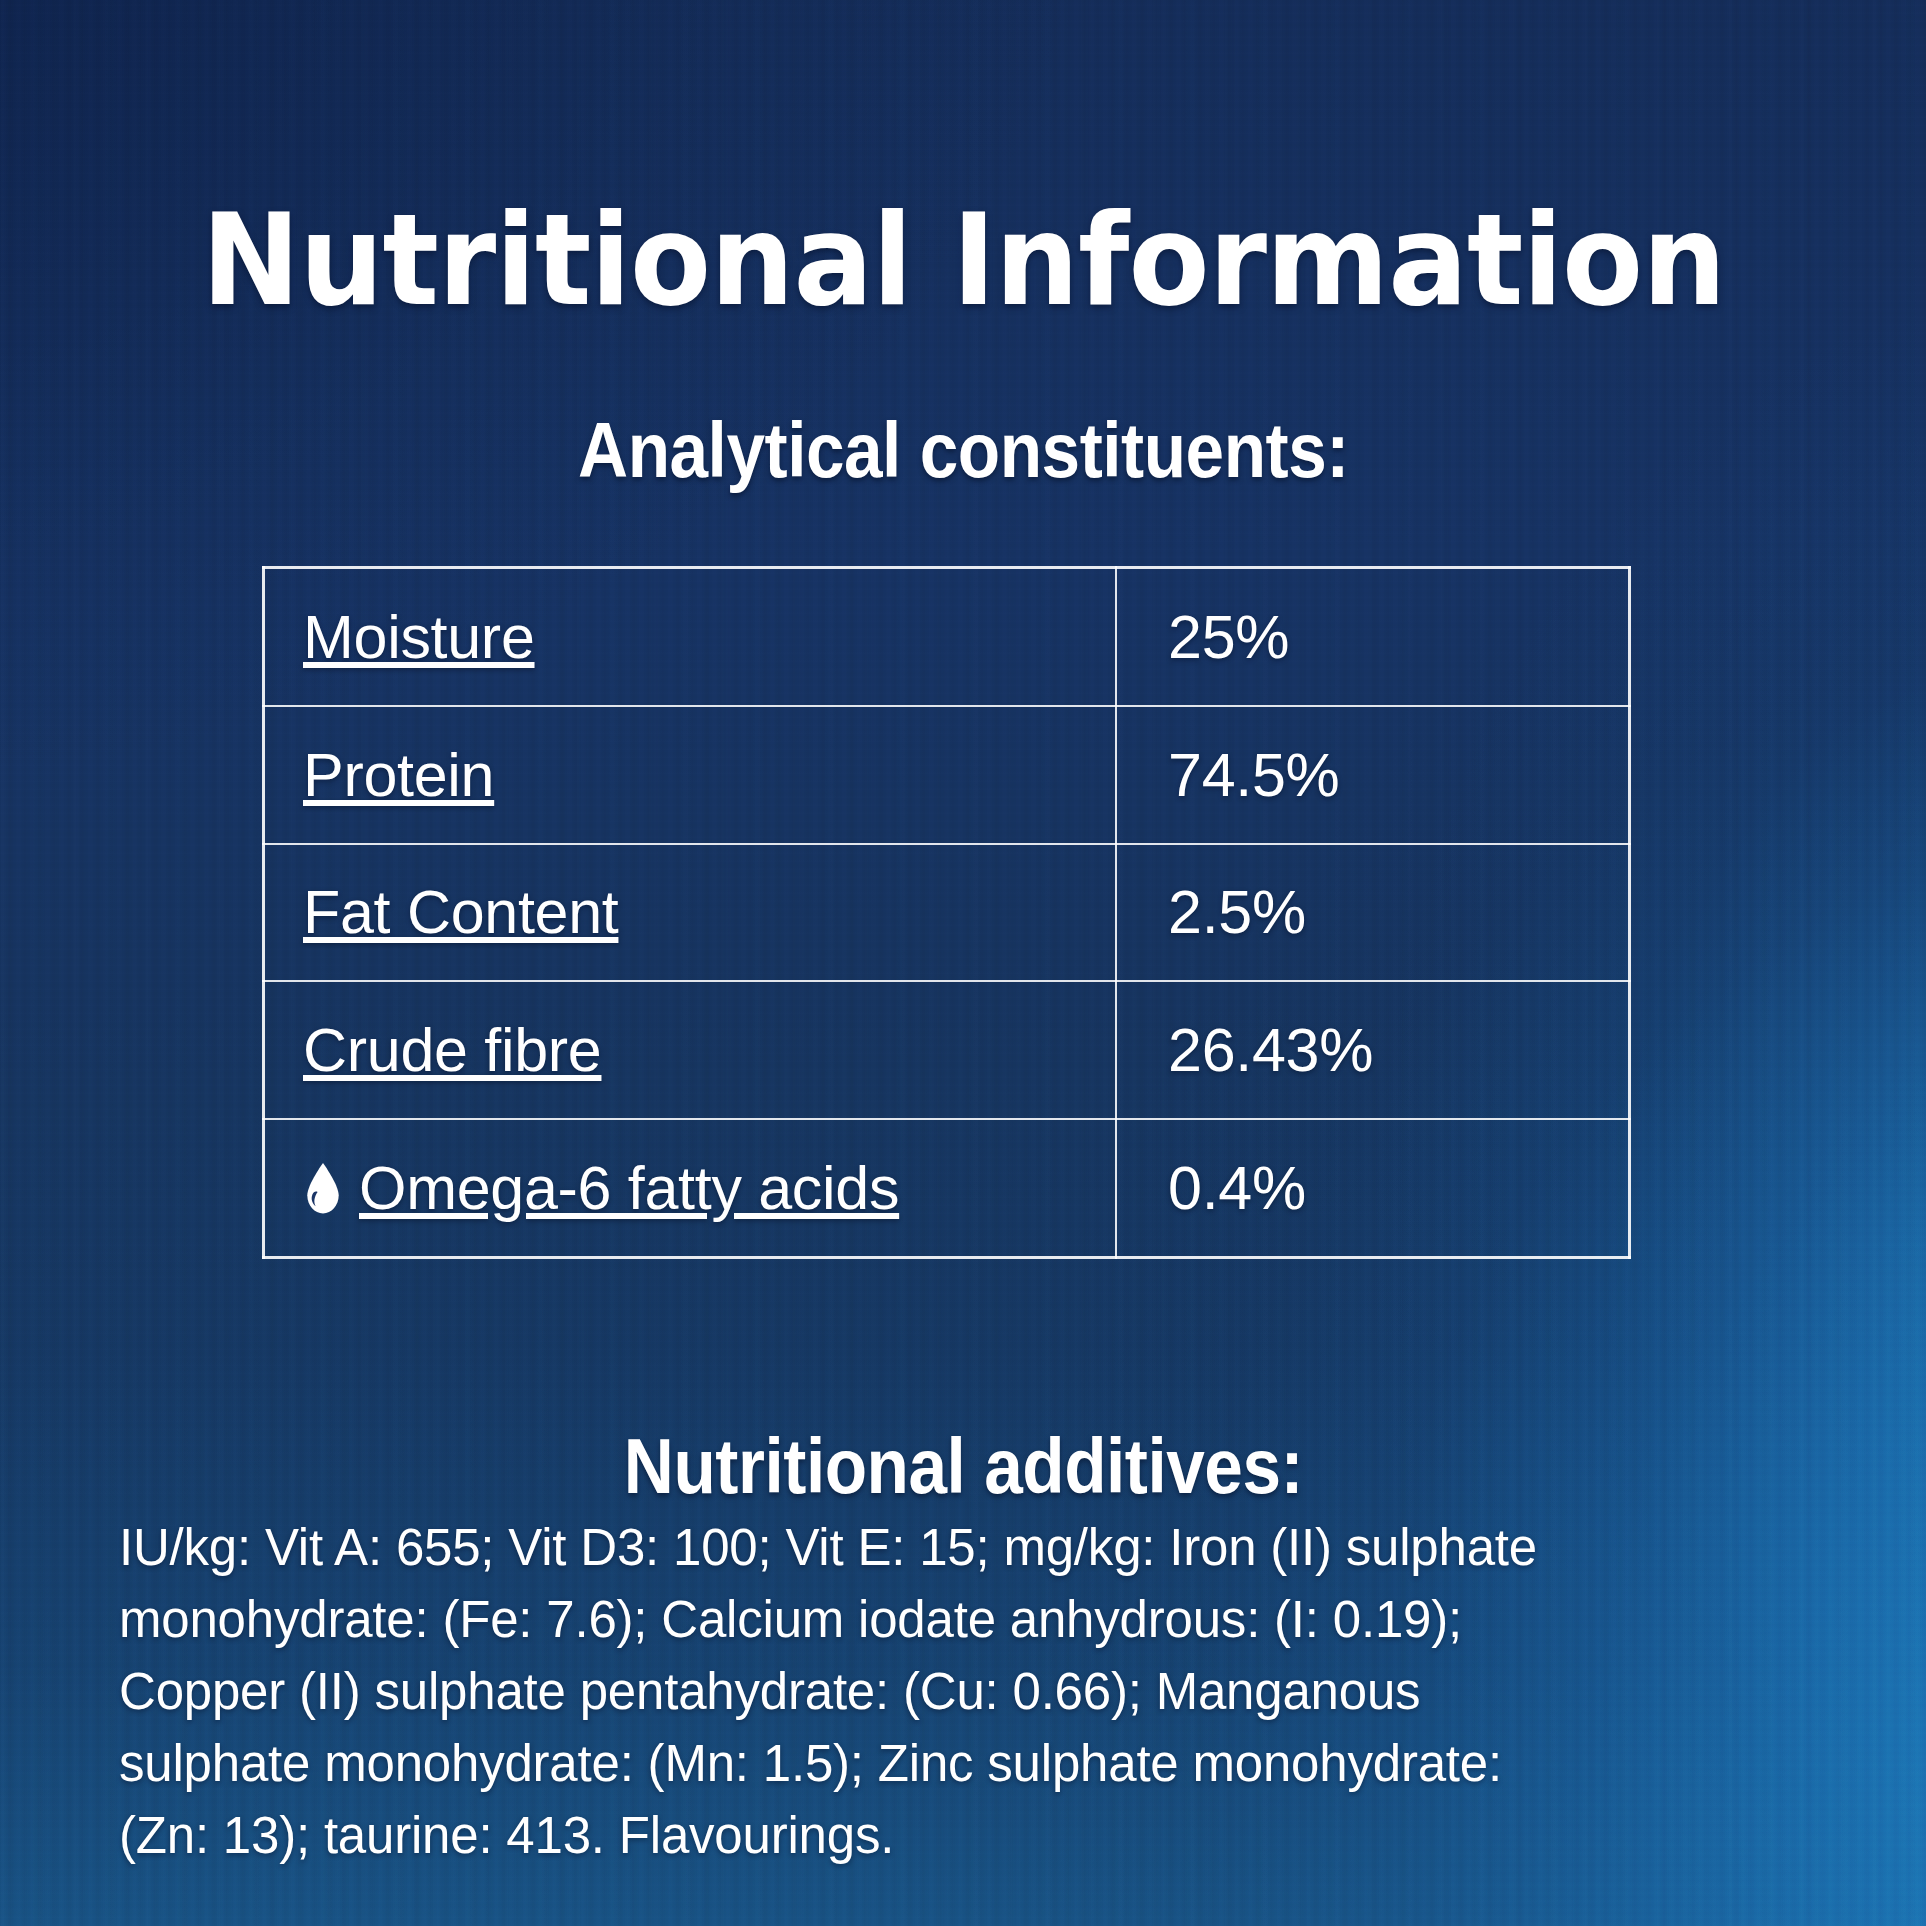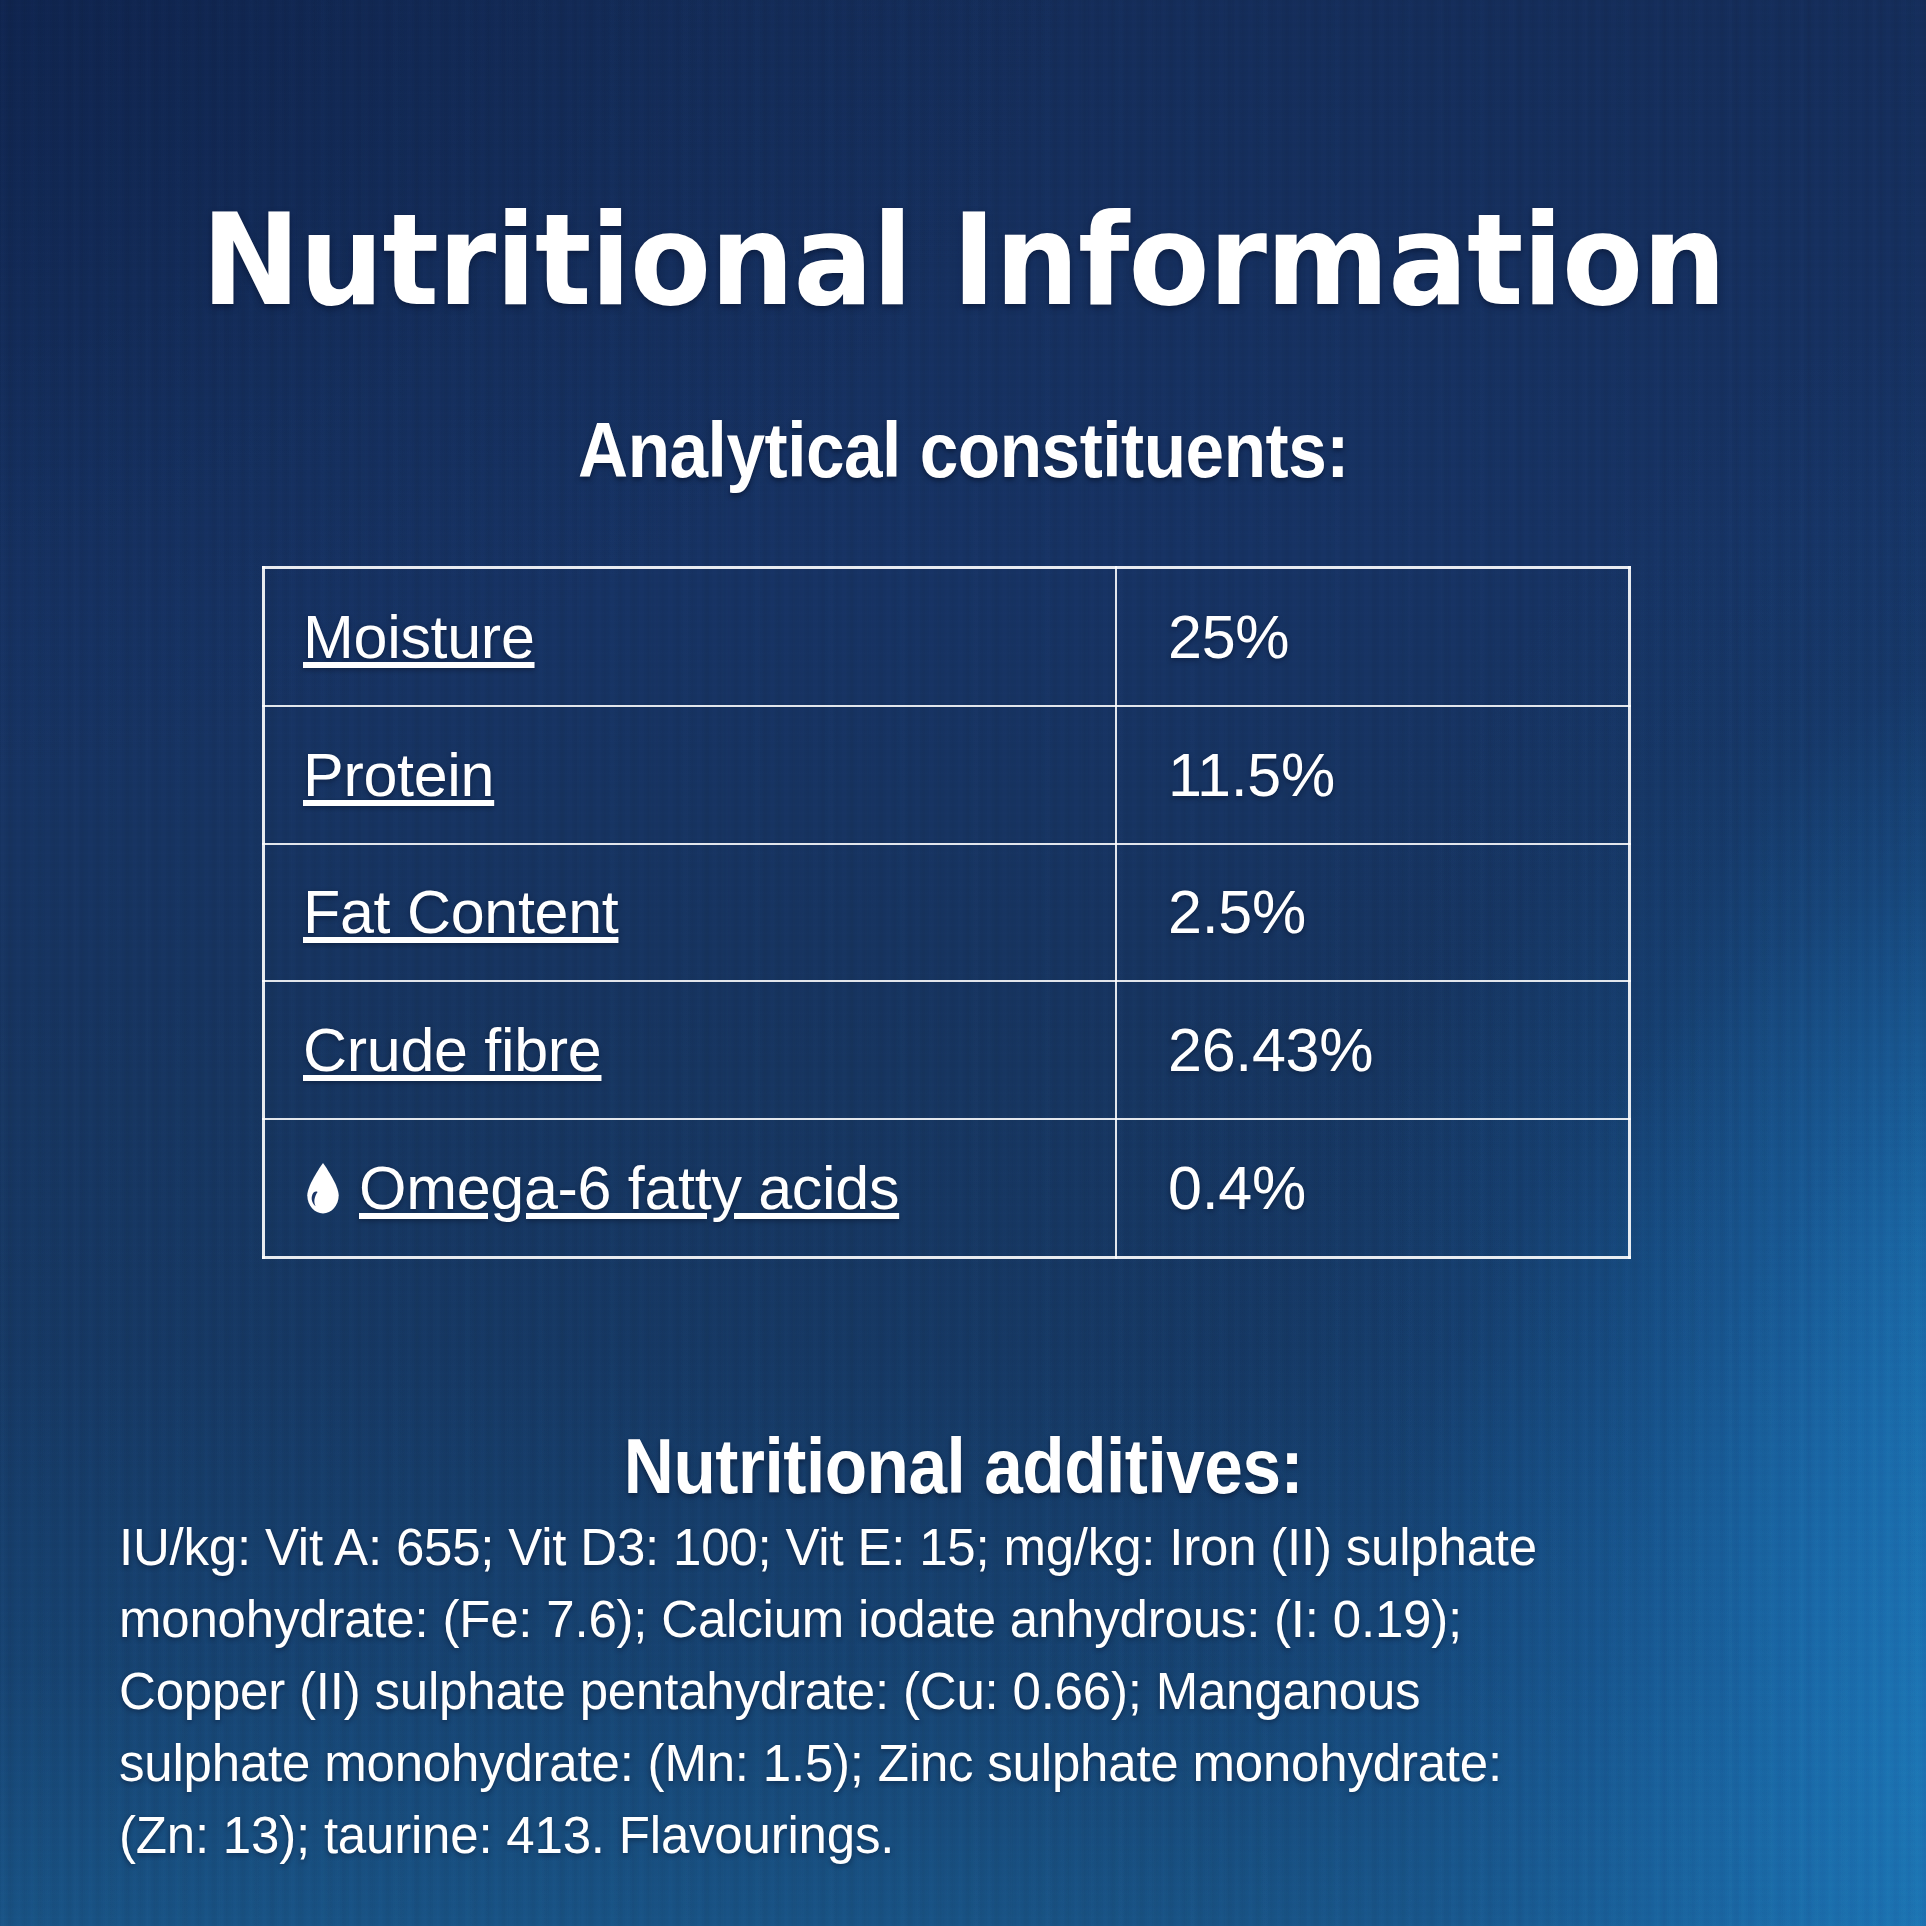--- a/index.html
+++ b/index.html
@@ -259,21 +259,21 @@
           </td>
           <td class="col-val">25%</td>
         </tr>
 
         <tr>
           <td class="col-name">
             <span class="name-cell-inner">
               <span>Protein</span>
             </span>
           </td>
-          <td class="col-val">11.5%</td>
+          <td class="col-val">74.5%</td>
         </tr>
 
         <tr>
           <td class="col-name">
             <span class="name-cell-inner">
               <span>Fat Content</span>
             </span>
           </td>
           <td class="col-val">2.5%</td>
         </tr>

